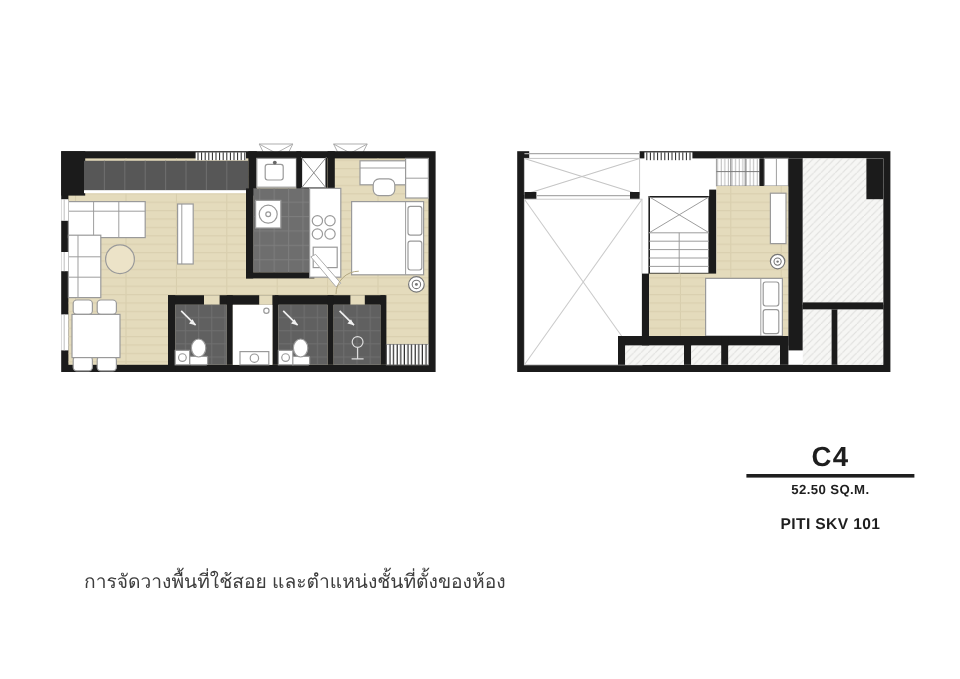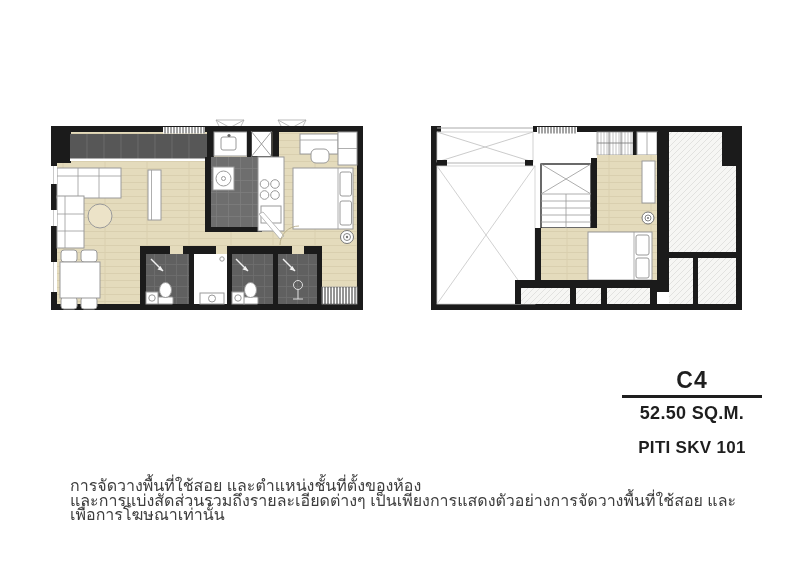--- a/index.html
+++ b/index.html
@@ -11,22 +11,22 @@
   .floorfill{fill:var(--floor);}
   .counterfill{fill:var(--counter);}
   .kfloor{fill:var(--kitchen);}
   .bfloor{fill:var(--bath);}
   .fx{fill:#ffffff;stroke:var(--fixture);stroke-width:1;}
   .fxline{fill:none;stroke:var(--fixture);stroke-width:1;}
   .thin{stroke-width:.8;}
   .unit-label{position:absolute;left:618px;top:368px;width:148px;text-align:center;color:var(--text);}
   .unit-name{font-size:23px;font-weight:700;letter-spacing:1px;line-height:24px;}
   .unit-divider{height:2.5px;background:var(--text);margin:3px 4px 0 4px;}
-  .unit-area{font-size:18px;font-weight:700;margin-top:5px;letter-spacing:.3px;}
-  .project-name{font-size:17px;font-weight:700;margin-top:14px;letter-spacing:.3px;}
+  .unit-area{font-size:11px;font-weight:700;margin-top:5px;letter-spacing:.3px;}
+  .project-name{font-size:13px;font-weight:700;margin-top:14px;letter-spacing:.3px;}
   .disclaimer{position:absolute;left:70px;top:479px;width:678px;font-size:16px;
               line-height:14.6px;color:var(--note);}
 </style>
 </head>
 <body>
 
 <div id="page">
 
   <svg class="plan" style="left:48px;top:106px" width="325" height="208" viewBox="48 106 325 208">
     <defs>
@@ -306,16 +306,15 @@
 
   <div class="unit-label">
     <div class="unit-name">C4</div>
     <div class="unit-divider"></div>
     <div class="unit-area">52.50 SQ.M.</div>
     <div class="project-name">PITI SKV 101</div>
   </div>
 
   <div class="disclaimer">
     <div>การจัดวางพื้นที่ใช้สอย และตำแหน่งชั้นที่ตั้งของห้อง</div>
-    <div>และการแบ่งสัดส่วนรวมถึงรายละเอียดต่างๆ เป็นเพียงการแสดงตัวอย่างการจัดวางพื้นที่ใช้สอย และเพื่อการโฆษณาเท่านั้น</div>
   </div>
 
 </div>
 
 </body></html>

